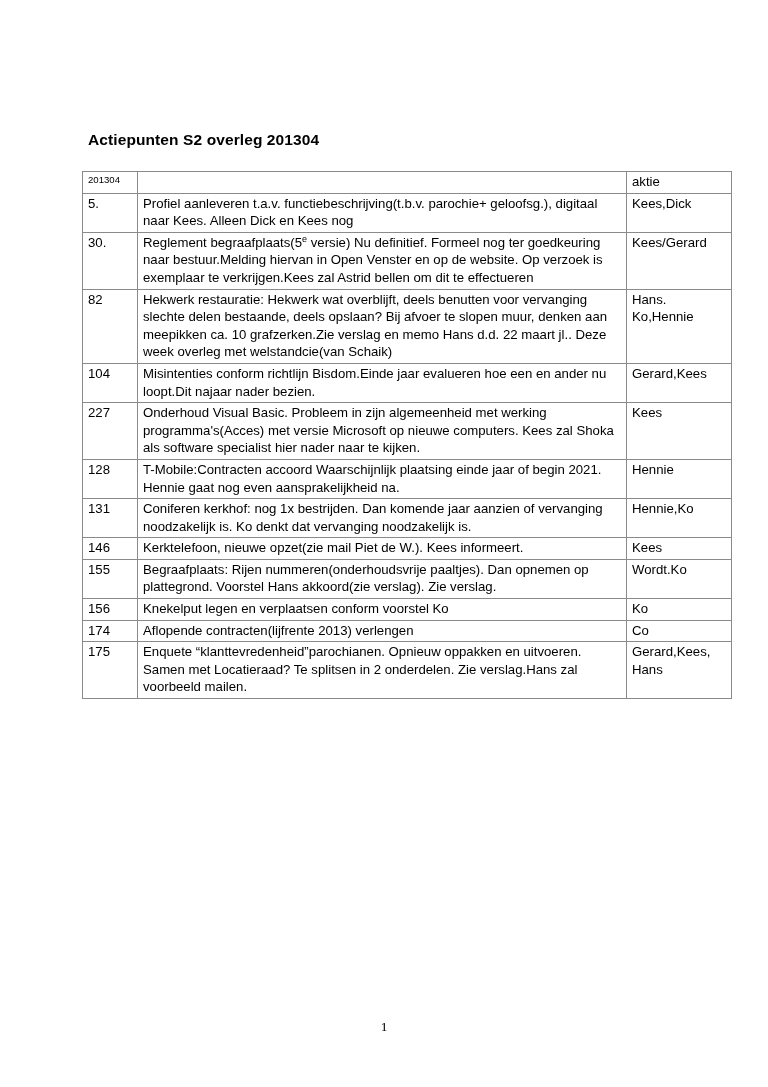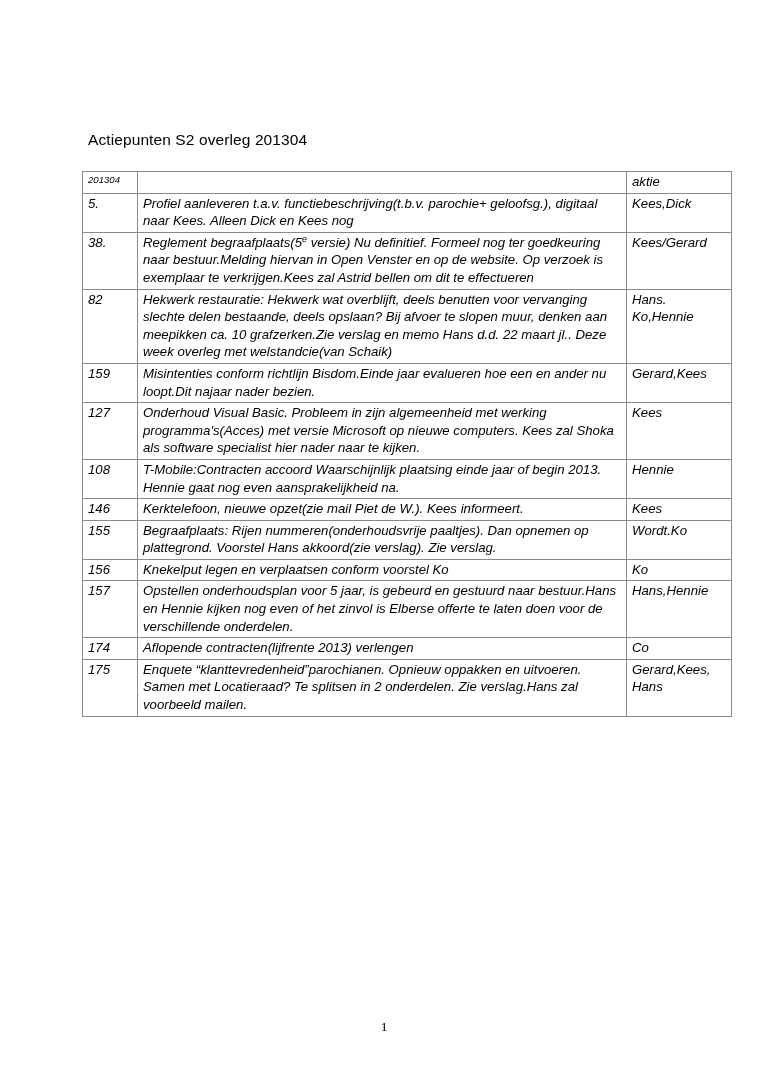--- a/index.html
+++ b/index.html
@@ -21,35 +21,34 @@
     top: 0;
     width: 768px;
     height: 1087px;
     background: #ffffff;
   }
   .doc-title {
     position: absolute;
     left: 88px;
     top: 131px;
     font-size: 15.5px;
-    font-weight: normal;
+    font-weight: bold;
     letter-spacing: 0.1px;
     white-space: nowrap;
     text-align: center;
   }
   table.actiepunten {
     position: absolute;
     left: 82px;
     top: 171px;
     width: 649px;
     border-collapse: collapse;
     table-layout: fixed;
     font-size: 13.2px;
     line-height: 17.6px;
-    font-style: italic;
   }
   table.actiepunten td {
     border: 1px solid #8a8a8a;
     vertical-align: top;
     padding: 1px 4px 2px 5px;
     word-wrap: break-word;
     overflow-wrap: break-word;
   }
   col.c-num   { width: 55px; }
   col.c-desc  { width: 489px; }
@@ -100,63 +99,63 @@
         <td class="num hdr-code">201304</td>
         <td class="desc hdr-blank"></td>
         <td class="aktie hdr-aktie">aktie</td>
       </tr>
     <tr>
           <td class="num">5.</td>
           <td class="desc"><span>Profiel aanleveren t.a.v. functiebeschrijving(t.b.v. parochie+ geloofsg.), digitaal naar Kees. Alleen Dick en Kees nog</span></td>
           <td class="aktie">Kees,Dick</td>
         </tr>
         <tr>
-          <td class="num">38.</td>
+          <td class="num">30.</td>
           <td class="desc"><span>Reglement begraafplaats(5</span><sup class="ord">e</sup><span> versie) Nu definitief. Formeel nog ter goedkeuring naar bestuur.Melding hiervan in Open Venster en op de website. Op verzoek is exemplaar te verkrijgen.Kees zal Astrid bellen om dit te effectueren</span></td>
           <td class="aktie">Kees/Gerard</td>
         </tr>
         <tr>
           <td class="num">82</td>
           <td class="desc"><span>Hekwerk restauratie: Hekwerk wat overblijft, deels benutten voor vervanging slechte delen bestaande, deels opslaan? Bij afvoer te slopen muur, denken aan meepikken ca. 10 grafzerken.Zie verslag en memo Hans d.d. 22 maart jl.. Deze week overleg met welstandcie(van Schaik)</span></td>
           <td class="aktie">Hans. Ko,Hennie</td>
         </tr>
         <tr>
-          <td class="num">159</td>
+          <td class="num">104</td>
           <td class="desc"><span>Misintenties conform richtlijn Bisdom.Einde jaar evalueren hoe een en ander nu loopt.Dit najaar nader bezien.</span></td>
           <td class="aktie">Gerard,Kees</td>
         </tr>
         <tr>
-          <td class="num">127</td>
+          <td class="num">227</td>
           <td class="desc"><span>Onderhoud Visual Basic. Probleem in zijn algemeenheid met werking programma's(Acces) met versie Microsoft op nieuwe computers. Kees zal Shoka als software specialist hier nader naar te kijken.</span></td>
           <td class="aktie">Kees</td>
         </tr>
         <tr>
-          <td class="num">108</td>
-          <td class="desc"><span>T-Mobile:Contracten accoord Waarschijnlijk plaatsing einde jaar of begin 2013. Hennie gaat nog even aansprakelijkheid na.</span></td>
+          <td class="num">128</td>
+          <td class="desc"><span>T-Mobile:Contracten accoord Waarschijnlijk plaatsing einde jaar of begin 2021. Hennie gaat nog even aansprakelijkheid na.</span></td>
           <td class="aktie">Hennie</td>
+        </tr>
+        <tr>
+          <td class="num">131</td>
+          <td class="desc"><span>Coniferen kerkhof: nog 1x bestrijden. Dan komende jaar aanzien of vervanging noodzakelijk is. Ko denkt dat vervanging noodzakelijk is.</span></td>
+          <td class="aktie">Hennie,Ko</td>
         </tr>
         <tr>
           <td class="num">146</td>
           <td class="desc"><span>Kerktelefoon, nieuwe opzet(zie mail Piet de W.). Kees informeert.</span></td>
           <td class="aktie">Kees</td>
         </tr>
         <tr>
           <td class="num">155</td>
           <td class="desc"><span>Begraafplaats: Rijen nummeren(onderhoudsvrije paaltjes). Dan opnemen op plattegrond. Voorstel Hans akkoord(zie verslag). Zie verslag.</span></td>
           <td class="aktie">Wordt.Ko</td>
         </tr>
         <tr>
           <td class="num">156</td>
           <td class="desc"><span>Knekelput legen en verplaatsen conform voorstel Ko</span></td>
           <td class="aktie">Ko</td>
-        </tr>
-        <tr>
-          <td class="num">157</td>
-          <td class="desc"><span>Opstellen onderhoudsplan voor 5 jaar, is gebeurd en gestuurd naar bestuur.Hans en Hennie kijken nog even of het zinvol is Elberse offerte te laten doen voor de verschillende onderdelen.</span></td>
-          <td class="aktie">Hans,Hennie</td>
         </tr>
         <tr>
           <td class="num">174</td>
           <td class="desc"><span>Aflopende contracten(lijfrente 2013) verlengen</span></td>
           <td class="aktie">Co</td>
         </tr>
         <tr>
           <td class="num">175</td>
           <td class="desc"><span>Enquete “klanttevredenheid”parochianen. Opnieuw oppakken en uitvoeren. Samen met Locatieraad? Te splitsen in 2 onderdelen. Zie verslag.Hans zal voorbeeld mailen.</span></td>
           <td class="aktie">Gerard,Kees, Hans</td>

